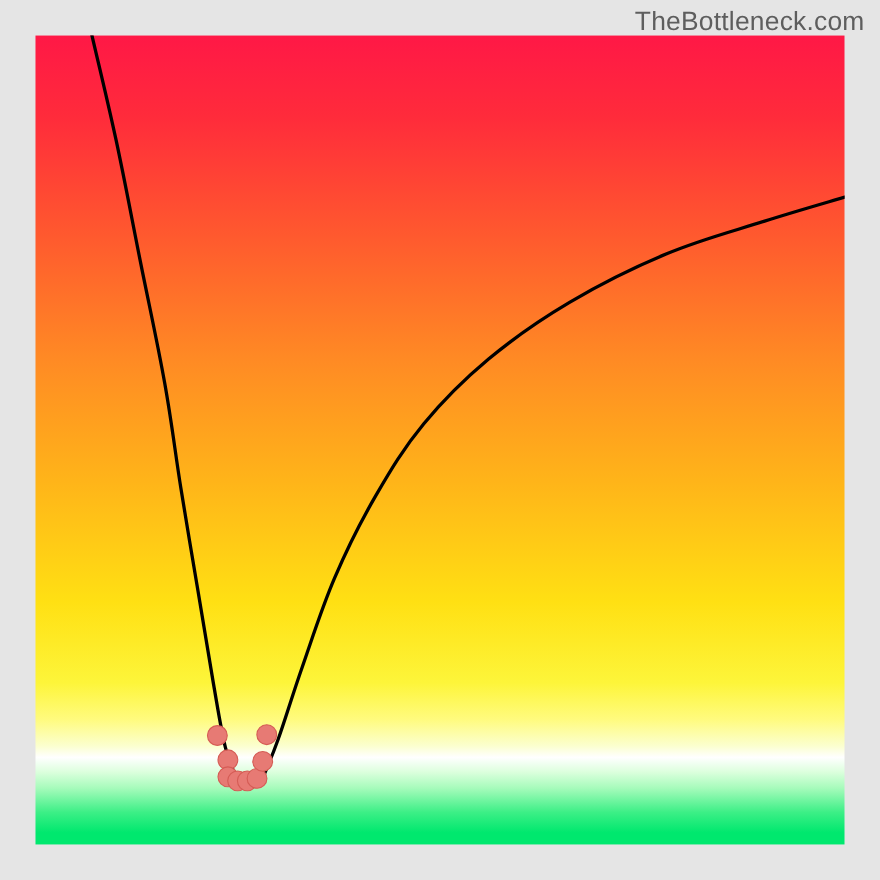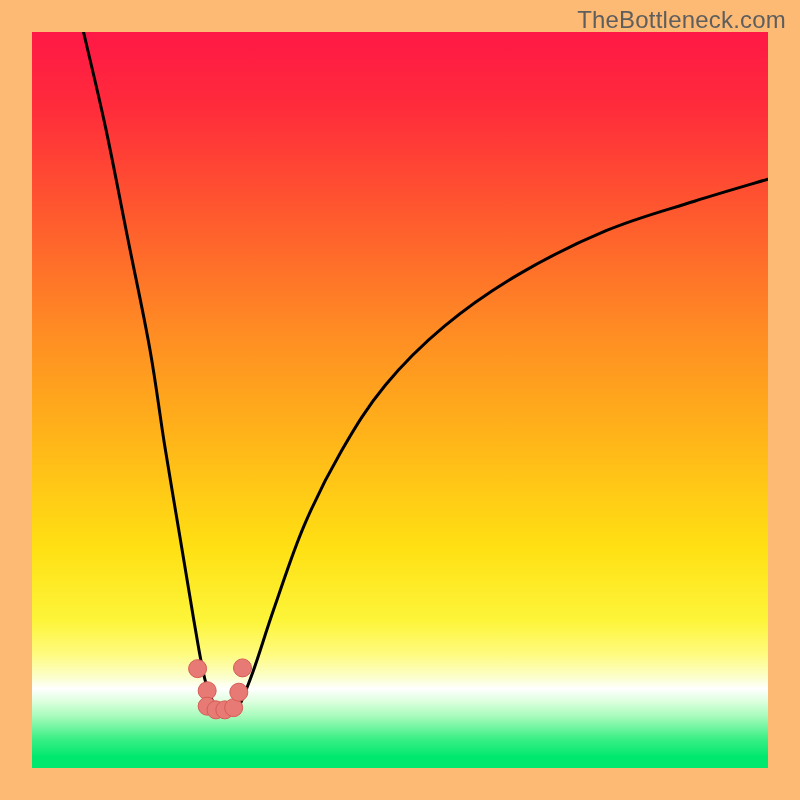--- a/index.html
+++ b/index.html
@@ -10,21 +10,21 @@
     background: #000;
     overflow: hidden;
     font-family: Arial, Helvetica, sans-serif;
   }
   .frame {
     position: absolute;
     top: 0;
     left: 0;
     width: 800px;
     height: 800px;
-    background: #fdba74;
+    background: #e5e5e5;
   }
   .plot-area {
     position: absolute;
     top: 32px;
     left: 32px;
     width: 736px;
     height: 736px;
     overflow: hidden;
   }
   .gradient {

